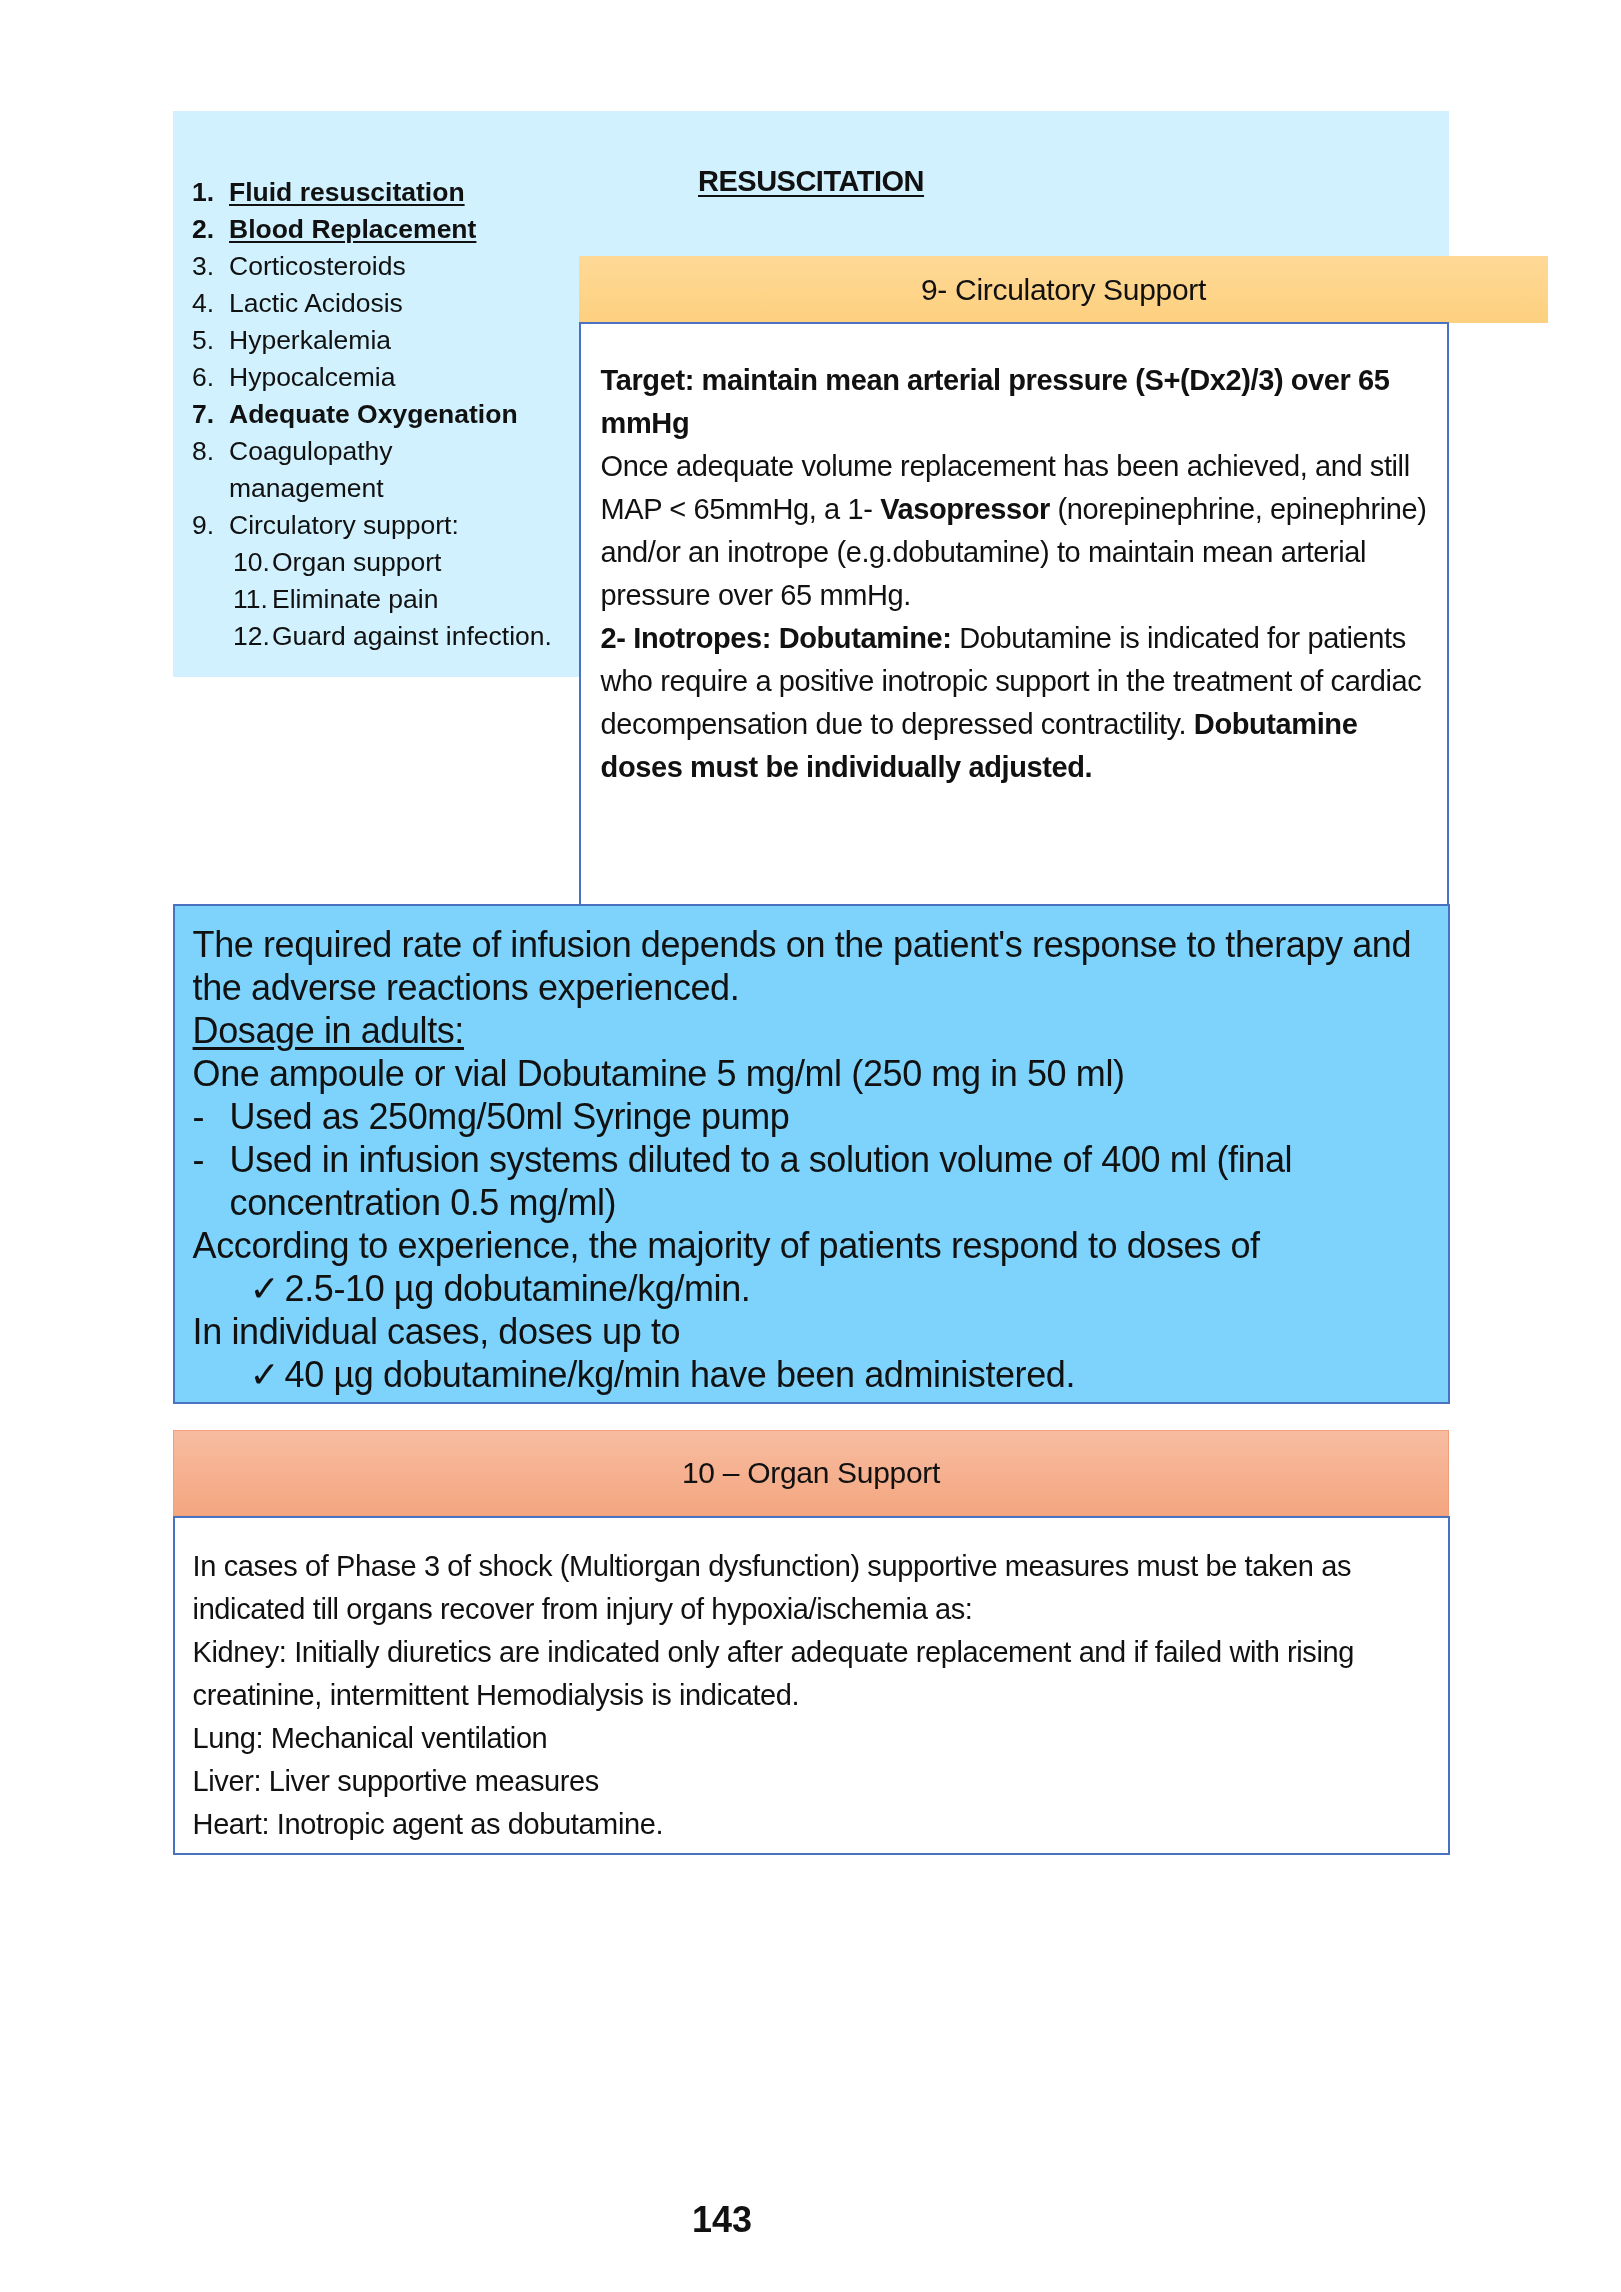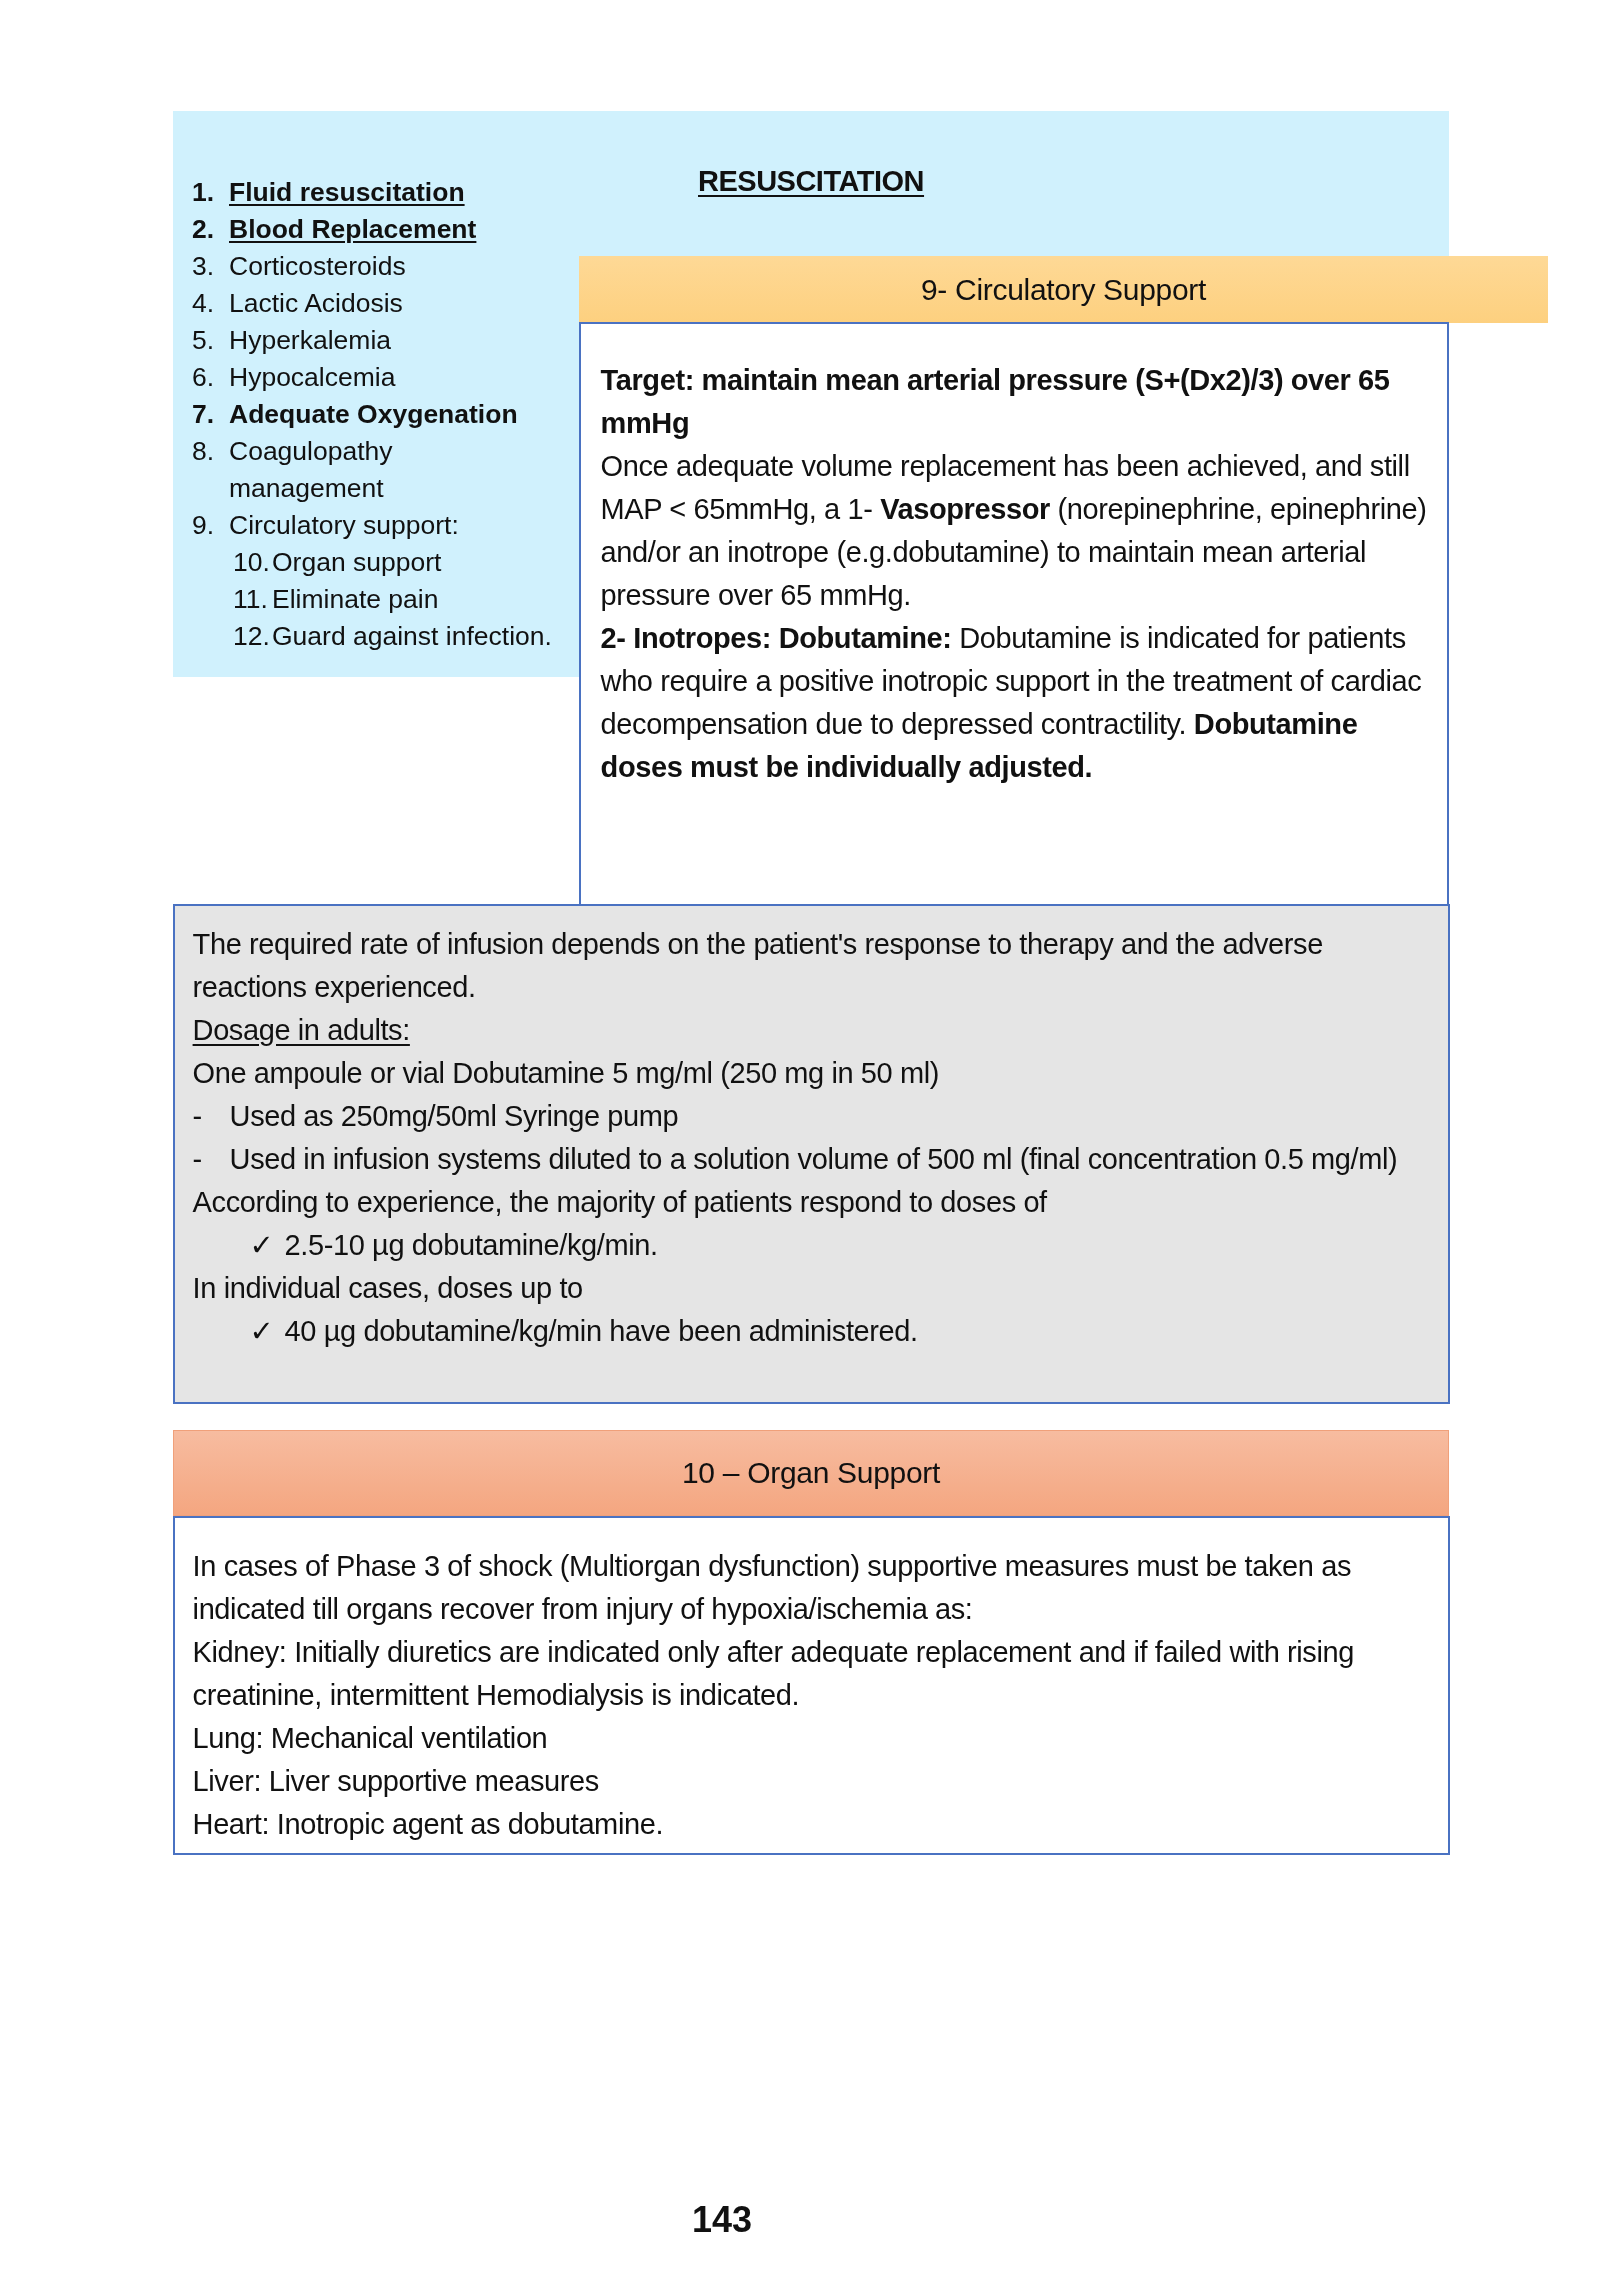--- a/index.html
+++ b/index.html
@@ -48,23 +48,23 @@
       padding: 35px 15.7px 0 19.6px;
       font-size: 29px; line-height: 43px; letter-spacing: -0.4px;
     }
     #circ-box p { margin: 0; }
     #circ-box b { font-weight: bold; }
 
     
     #dose-box {
       left: 173px; top: 904px; width: 1277px; height: 500px;
       border: 2.9px solid #4a72c2;
-      background: #e5e5e5;
+      background: #7dd3fc;
       padding: 16.7px 13.7px 0 17.6px;
-      font-size: 29px; line-height: 43px; letter-spacing: -0.4px;
+      font-size: 36px; line-height: 43px; letter-spacing: -0.4px;
     }
     #dose-box p { margin: 0; }
     #dose-box .u { text-decoration: underline; text-underline-offset: 3.9px; }
     #dose-box .dash-item { display: flex; }
     #dose-box .dash-item .dash { width: 37px; flex: none; }
     #dose-box .check-item { padding-left: 57px; }
     #dose-box .check { display: inline-block; width: 35px; }
 
     
     #organ-header {
@@ -159,21 +159,21 @@
 <div id="dose-box" class="abs">
   <p>The required rate of infusion depends on the patient's response to therapy and the adverse reactions experienced.</p>
   <p class="u">Dosage in adults:</p>
   <p>One ampoule or vial Dobutamine 5 mg/ml (250 mg in 50 ml)</p>
   <div class="dash-item">
       <span class="dash">-</span>
       <span>Used as 250mg/50ml Syringe pump</span>
     </div>
   <div class="dash-item">
       <span class="dash">-</span>
-      <span>Used in infusion systems diluted to a solution volume of 500 ml (final concentration 0.5 mg/ml)</span>
+      <span>Used in infusion systems diluted to a solution volume of 400 ml (final concentration 0.5 mg/ml)</span>
     </div>
   <p>According to experience, the majority of patients respond to doses of</p>
   <p class="check-item"><span class="check">✓</span><span>2.5-10 µg dobutamine/kg/min.</span></p>
   <p>In individual cases, doses up to</p>
   <p class="check-item"><span class="check">✓</span><span>40 µg dobutamine/kg/min have been administered.</span></p>
 </div>
 
 <div id="organ-header" class="abs">10 – Organ Support</div>
 
 <div id="organ-box" class="abs">

